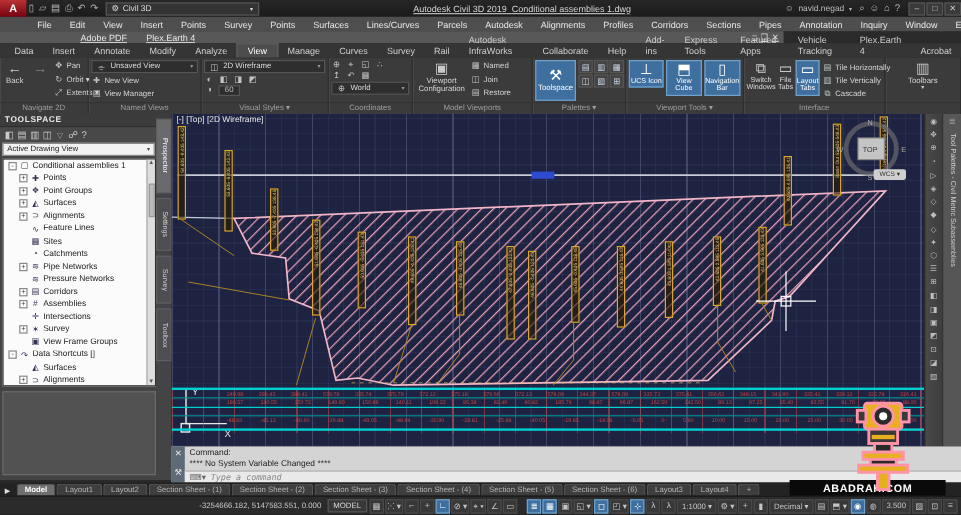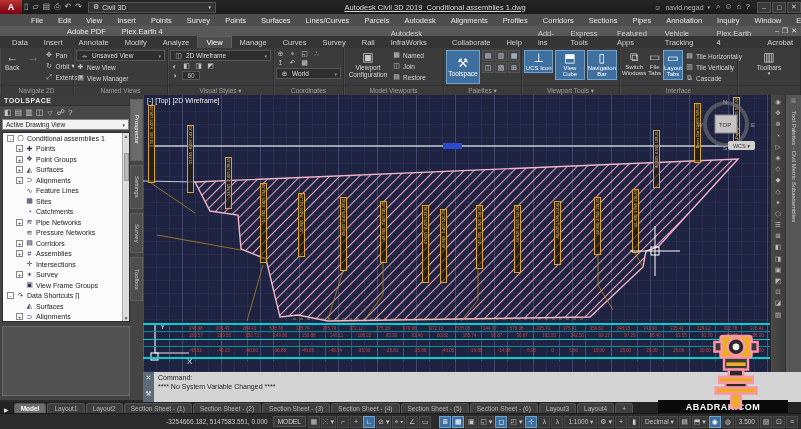--- a/index.html
+++ b/index.html
@@ -8,21 +8,21 @@
   
   .titlebar{position:absolute;left:0;top:0;width:801px;height:14px;background:linear-gradient(#262626,#1b1b1b);display:flex;align-items:center;font-size:7.5px;color:#c9c9c9;}
   .applogo{width:22px;height:14px;background:linear-gradient(#b33,#701);color:#fff;font-weight:bold;font-size:9px;display:flex;align-items:center;justify-content:center;}
   .qi{display:inline-block;margin:0 2px;font-size:8px;color:#b9b9b9;cursor:default;}
   .wschip{display:flex;align-items:center;gap:3px;background:#333;border:1px solid #555;height:11px;padding:0 4px;margin-left:4px;font-size:7px;color:#ddd;width:128px;}
   .ttl{flex:1;text-align:center;color:#d6d6d6;white-space:nowrap;overflow:hidden;text-decoration:underline;}
   .userbox{display:flex;align-items:center;gap:4px;font-size:7px;color:#bbb;margin-right:4px;}
   .winbtn{width:14px;height:11px;display:inline-flex;align-items:center;justify-content:center;font-size:7px;background:#3a3a3a;border:1px solid #555;margin-left:1px;color:#ccc;}
   
   .menubar{position:absolute;left:0;top:14px;width:801px;height:12px;background:#4e4e4e;display:flex;align-items:center;padding-left:24px;gap:1px;}
-  .menubar2{position:absolute;left:0;top:26px;width:801px;height:10px;background:#585858;display:flex;align-items:center;padding-left:60px;gap:2px;}
+  .menubar2{position:absolute;left:0;top:26px;width:653px;height:10px;background:#585858;display:flex;align-items:center;padding-left:60px;gap:2px;text-decoration:underline;}
   .mi{font-size:7.5px;color:#e8e8e8;padding:0 7px;cursor:default;}
   .docctl{margin-left:auto;margin-right:4px;display:flex;gap:3px;font-size:7px;color:#ddd;}
   
   .rtabs{position:absolute;left:0;top:36px;width:801px;height:12px;background:#353535;display:flex;align-items:flex-end;padding-left:4px;}
   .rtab{font-size:7.5px;color:#cfcfcf;padding:1px 8px;cursor:default;}
   .rtab.active{background:#4d4d4d;color:#fff;border:1px solid #5e5e5e;border-bottom:none;}
   
   .ribbon{position:absolute;left:0;top:48px;width:801px;height:47px;background:#3b3b3b;display:flex;}
   .panel{position:relative;border-right:1px solid #2e2e2e;box-shadow:1px 0 0 #484848 inset;display:flex;flex-direction:column;}
   .pbody{flex:1;display:flex;align-items:flex-start;padding:2px 2px 0 2px;gap:2px;}
@@ -706,20 +706,24 @@
   <div class="cmd">
     <div class="cmdstrip">
       <span>✕</span>
       <span>⚒</span>
     </div>
     <div class="cmdmain">
       <div class="cmdhist" id="cmdhist">
           <div>Command:</div>
           <div>**** No System Variable Changed ****</div>
         </div>
+      <div class="cmdin">
+        <span style="color:#666;">⌨▾</span>
+        <span class="pr">Type a command</span>
+      </div>
     </div>
   </div>
 
   <div class="ltabs">
     <span style="color:#ddd;font-size:6px;margin-right:4px;">▶</span>
     <span id="ltabs" style="display:flex;gap:1px;">
         <span class="ltab act">Model</span>
         <span class="ltab ">Layout1</span>
         <span class="ltab ">Layout2</span>
         <span class="ltab ">Section Sheet - (1)</span>

